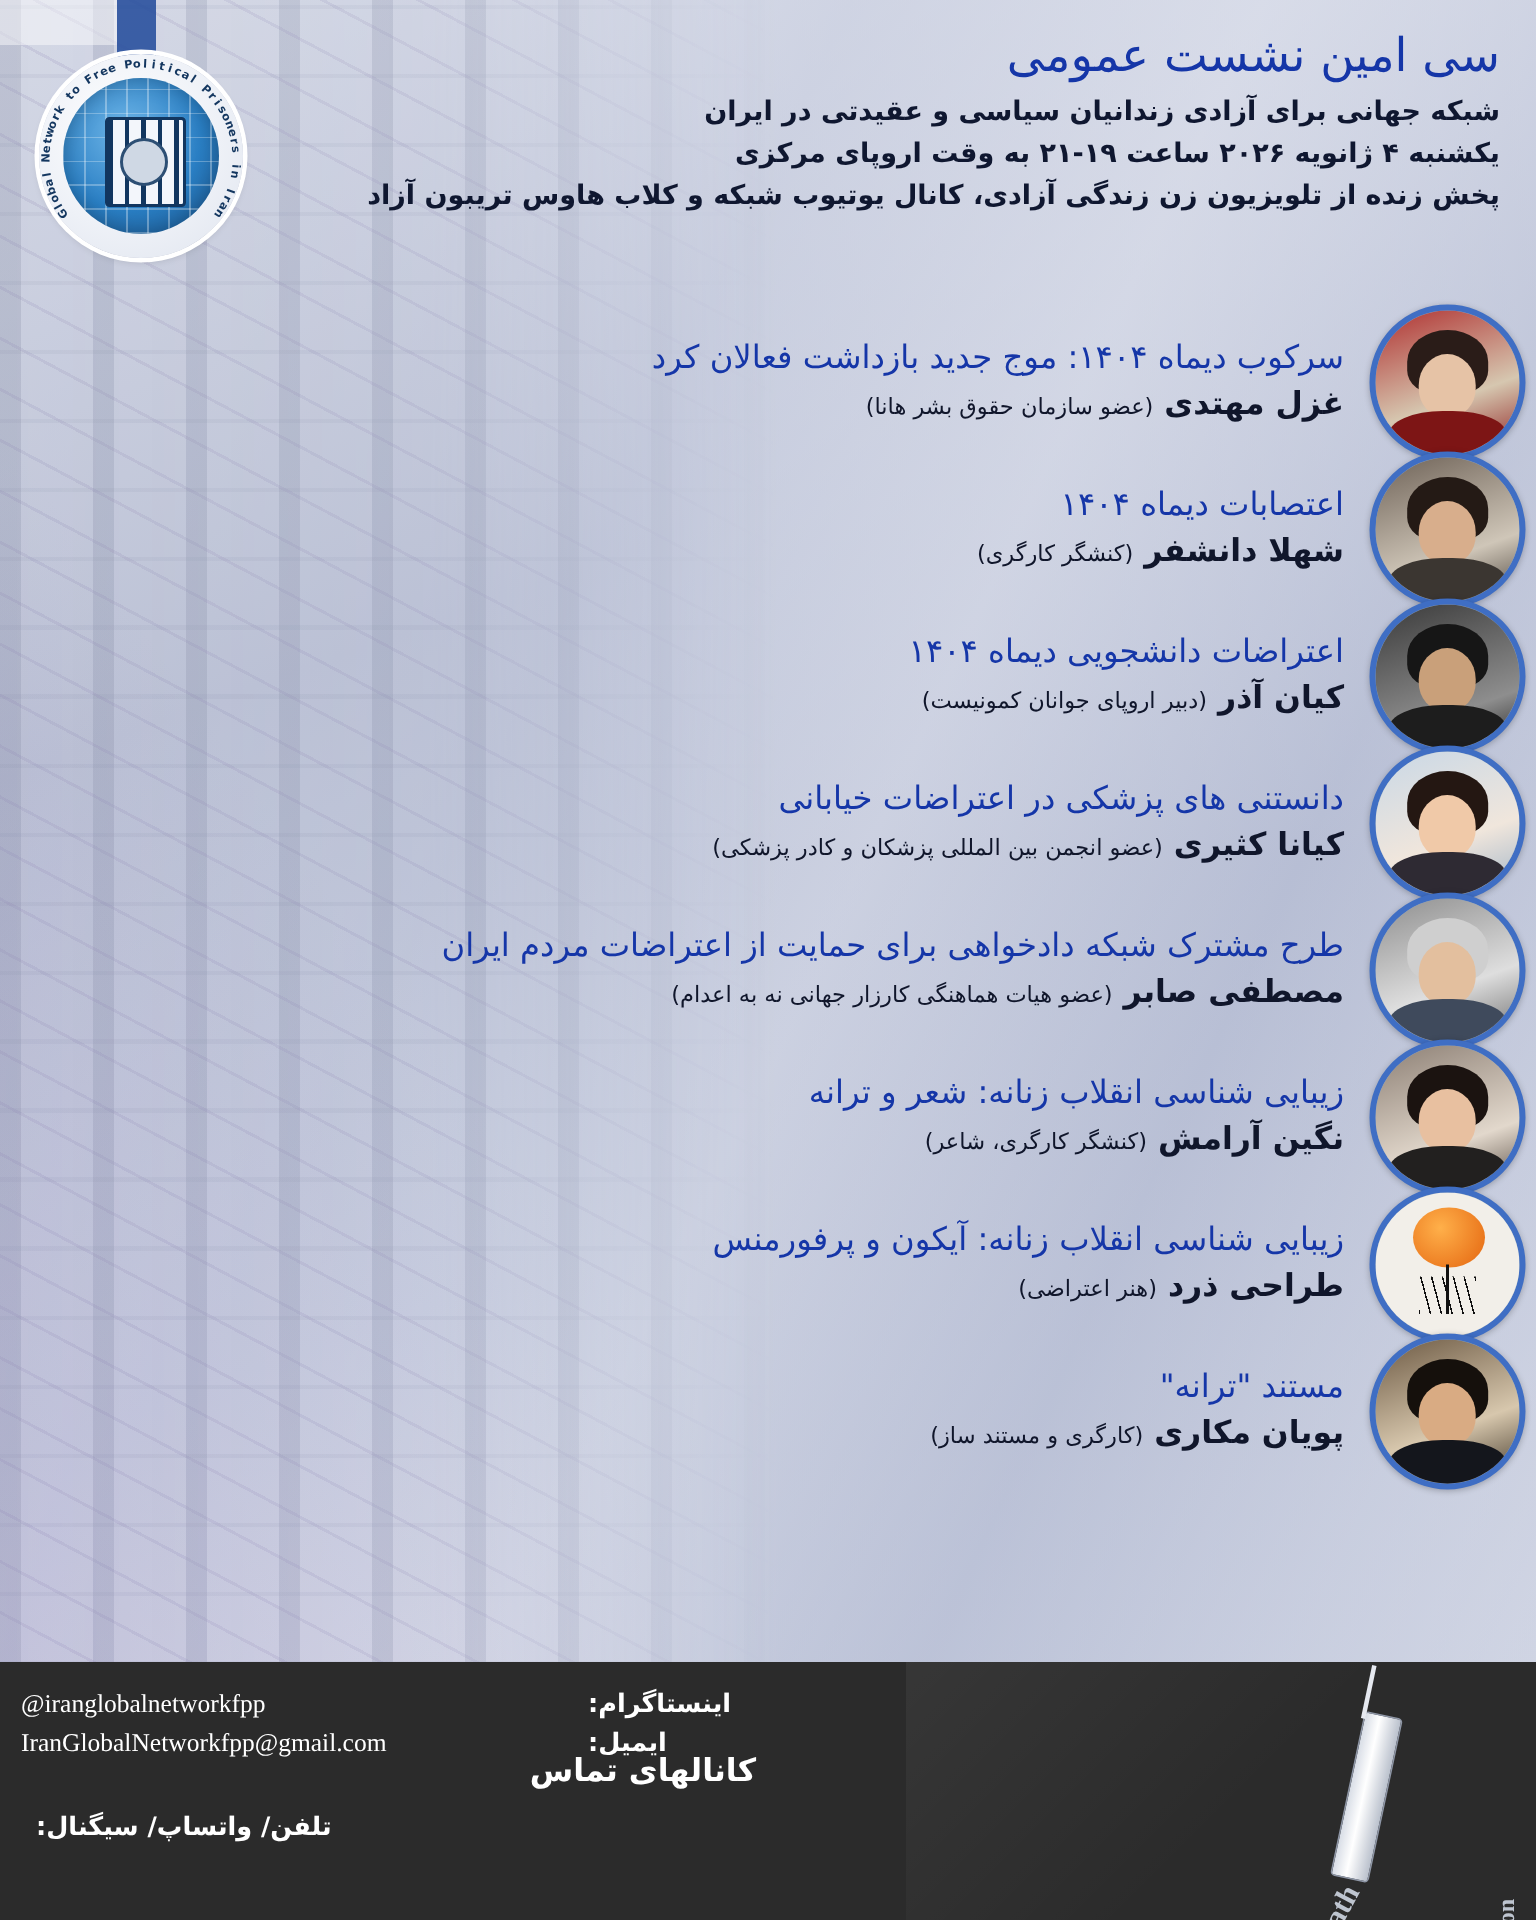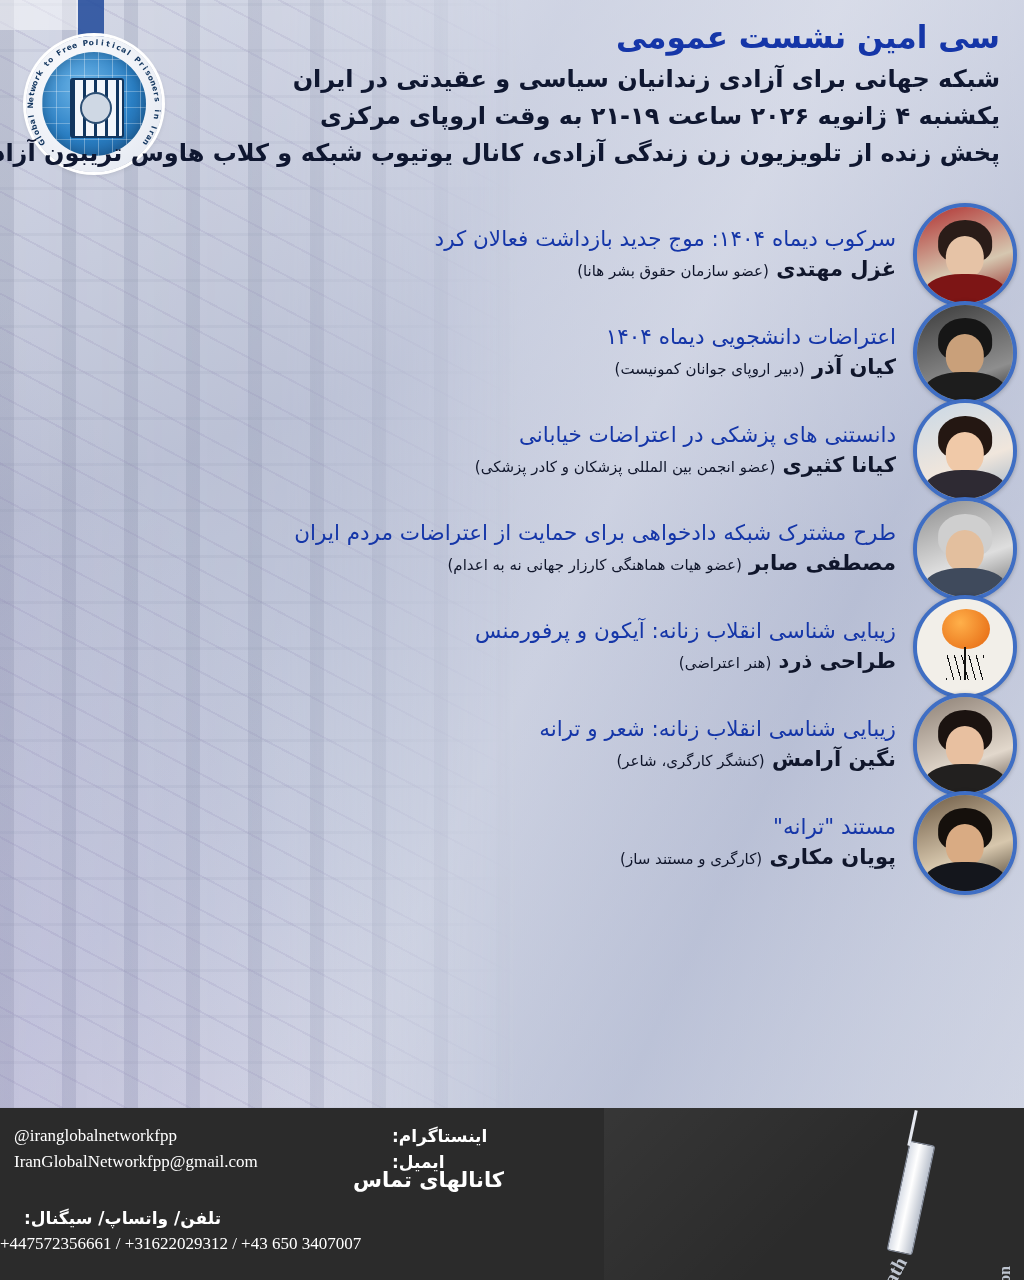--- a/index.html
+++ b/index.html
@@ -41,24 +41,24 @@
   .topstripe2{
     position:absolute;left:0;top:0;width:78px;height:30px;background:rgba(255,255,255,.45);
   }
   
   .header{
     position:absolute;right:0;top:18px;width:880px;
     text-align:right;padding-left:20px;padding-right:24px;
     box-sizing:border-box;
   }
   .h-title{
-    font-size:31px;font-weight:bold;color:#1536a8;letter-spacing:0;line-height:1.25;
+    font-size:31px;font-weight:normal;color:#1536a8;letter-spacing:0;line-height:1.25;
   }
   .h-sub{
-    font-size:24px;color:#0f1730;line-height:1.55;font-weight:600;margin-top:4px;
+    font-size:18px;color:#0f1730;line-height:1.55;font-weight:600;margin-top:4px;
   }
   .h-sub div{white-space:nowrap;}
   
   .logo{
     position:absolute;left:26px;top:36px;width:136px;height:136px;border-radius:50%;
     background:radial-gradient(circle at 42% 38%,#ffffff 0%,#eef1f7 55%,#dfe4ee 100%);
     box-shadow:0 0 0 3px #ffffff, 0 2px 6px rgba(0,0,0,.18);
     overflow:hidden;
   }
   .logo .globe{
@@ -263,20 +263,34 @@
           <div class="head" style="background:#e6c3a6"></div>
           <div class="body" style="background:#7d1515"></div>
         </div>
       </div>
       <div class="txt">
         <div class="title">سرکوب دیماه ۱۴۰۴: موج جدید بازداشت فعالان کرد</div>
         <div class="name"><span>غزل مهتدی</span> <span class="role">(عضو سازمان حقوق بشر هانا)</span></div>
       </div>
     </div>
 
+    <div class="row">
+      <div class="avatar-wrap">
+        <div class="avatar">
+          <div class="bg" style="background:linear-gradient(160deg,#6e6257,#cfc6b8 65%,#4a423a)"></div>
+          <div class="hair" style="background:#241a15"></div>
+          <div class="head" style="background:#d8ae8c"></div>
+          <div class="body" style="background:#3b3631"></div>
+        </div>
+      </div>
+      <div class="txt">
+        <div class="title">اعتصابات دیماه ۱۴۰۴</div>
+        <div class="name"><span>شهلا دانشفر</span> <span class="role">(کنشگر کارگری)</span></div>
+      </div>
+    </div>
 
     <div class="row">
       <div class="avatar-wrap">
         <div class="avatar">
           <div class="bg" style="background:linear-gradient(160deg,#3a3a3a,#8e8e8e 70%,#262626)"></div>
           <div class="hair" style="background:#161616"></div>
           <div class="head" style="background:#c9a07a"></div>
           <div class="body" style="background:#1d1d1d"></div>
         </div>
       </div>
@@ -312,50 +326,50 @@
       </div>
       <div class="txt">
         <div class="title">طرح مشترک شبکه دادخواهی برای حمایت از اعتراضات مردم ایران</div>
         <div class="name"><span>مصطفی صابر</span> <span class="role">(عضو هیات هماهنگی کارزار جهانی نه به اعدام)</span></div>
       </div>
     </div>
 
     <div class="row">
       <div class="avatar-wrap">
         <div class="avatar">
+          <div class="bg" style="background:linear-gradient(160deg,#8c7f74,#e2d8cc 65%,#55493f)"></div>
+          <div class="hair" style="background:#1b1310"></div>
+          <div class="head" style="background:#e8c0a0"></div>
+          <div class="body" style="background:#22201f"></div>
+        </div>
+      </div>
+      <div class="txt">
+        <div class="title">زیبایی شناسی انقلاب زنانه: شعر و ترانه</div>
+        <div class="name"><span>نگین آرامش</span> <span class="role">(کنشگر کارگری، شاعر)</span></div>
+      </div>
+    </div>
+
+    <div class="row">
+      <div class="avatar-wrap">
+        <div class="avatar">
           <div class="bg" style="background:#f2efe9"></div>
           <div style="position:absolute;left:26%;top:10%;width:50%;height:42%;border-radius:50%;background:radial-gradient(circle at 38% 34%,#ffb04a,#e4650f)"></div>
           <div style="position:absolute;left:49%;top:50%;width:2px;height:34%;background:#111"></div>
           <div style="position:absolute;left:30%;top:58%;width:40%;height:26%;background:repeating-linear-gradient(75deg,#111 0 1px,rgba(0,0,0,0) 1px 7px)"></div>
         </div>
       </div>
       <div class="txt">
         <div class="title">زیبایی شناسی انقلاب زنانه: آیکون و پرفورمنس</div>
         <div class="name"><span>طراحی ذرد</span> <span class="role">(هنر اعتراضی)</span></div>
       </div>
     </div>
 
     <div class="row">
       <div class="avatar-wrap">
         <div class="avatar">
-          <div class="bg" style="background:linear-gradient(160deg,#8c7f74,#e2d8cc 65%,#55493f)"></div>
-          <div class="hair" style="background:#1b1310"></div>
-          <div class="head" style="background:#e8c0a0"></div>
-          <div class="body" style="background:#22201f"></div>
-        </div>
-      </div>
-      <div class="txt">
-        <div class="title">زیبایی شناسی انقلاب زنانه: شعر و ترانه</div>
-        <div class="name"><span>نگین آرامش</span> <span class="role">(کنشگر کارگری، شاعر)</span></div>
-      </div>
-    </div>
-
-    <div class="row">
-      <div class="avatar-wrap">
-        <div class="avatar">
           <div class="bg" style="background:linear-gradient(160deg,#6d5a44,#d7c7ad 60%,#3f3527)"></div>
           <div class="hair" style="background:#15100c"></div>
           <div class="head" style="background:#d9ab83"></div>
           <div class="body" style="background:#14161c"></div>
         </div>
       </div>
       <div class="txt">
         <div class="title">مستند "ترانه"</div>
         <div class="name"><span>پویان مکاری</span> <span class="role">(کارگری و مستند ساز)</span></div>
       </div>
@@ -376,21 +390,20 @@
       <div class="f-line">
         <div class="f-label">ایمیل:</div>
         <div class="f-value">IranGlobalNetworkfpp@gmail.com</div>
       </div>
     </div>
 
     <div class="f-phones">
       <div class="f-line" style="justify-content:flex-end;padding-left:24px;">
         <div class="f-label" style="width:auto;flex:0 0 auto;text-align:left;">تلفن/ واتساپ/ سیگنال:</div>
       </div>
-      <div class="f-value" style="padding-left:0;padding-right:0;text-align:left;margin-top:4px;">+447572356661  /  +31622029312  /  +43 650 3407007</div>
     </div>
 
     <div class="syringe">
       <div class="barrel"></div>
       <div class="needle"></div>
     </div>
     <div class="sd">Silent Death</div>
     <div class="sae">Same as Execution</div>
   </div>
 </div>

